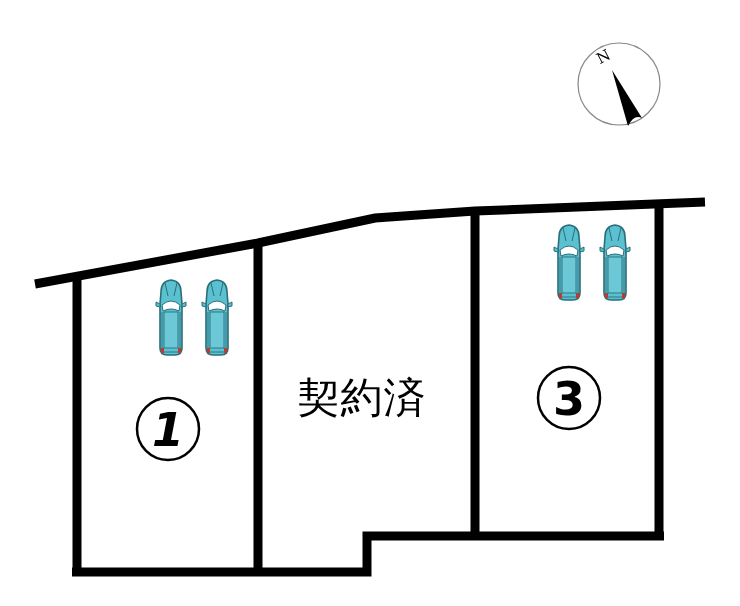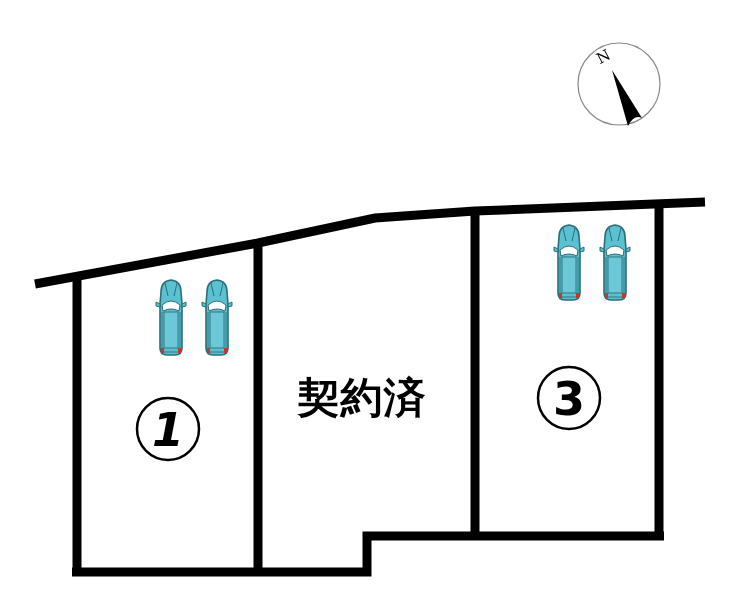--- a/index.html
+++ b/index.html
@@ -1,21 +1,21 @@
 <!DOCTYPE html>
 <html><head>
   <meta charset="utf-8">
   <style>
     html, body { margin: 0; padding: 0; background: #ffffff; }
     body { width: 740px; height: 606px; position: relative; overflow: hidden;
            font-family: "DejaVu Sans", sans-serif; }
     #plan { position: absolute; left: 0; top: 0; width: 740px; height: 606px; }
     .lot-number { font-family: "DejaVu Sans", sans-serif; font-weight: bold; }
     .status-label { position: absolute; left: 282px; top: 368px; width: 160px; text-align: center;
-                    font-family: "DejaVu Sans", sans-serif; font-weight: bold; font-size: 42px;
+                    font-family: "DejaVu Sans", sans-serif; font-weight: normal; font-size: 42px;
                     letter-spacing: 1px; color: #000; line-height: 60px; }
     .north-letter { font-family: "DejaVu Serif", serif; font-size: 15px; }
   </style>
 </head>
 <body>
 
 <svg id="plan" viewBox="0 0 740 606" xmlns="http://www.w3.org/2000/svg">
   <defs>
     <g id="car">
 

